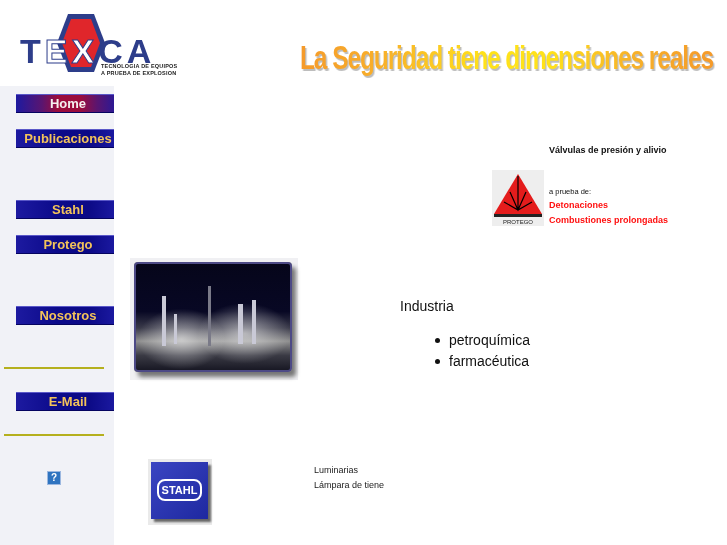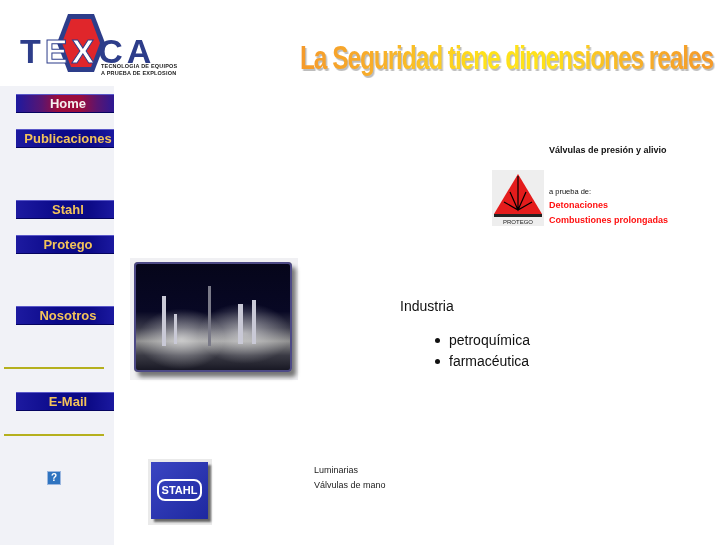--- a/index.html
+++ b/index.html
@@ -124,15 +124,15 @@
     <li>farmacéutica</li>
   </ul>
 
   <div class="stahl-logo">
     <div class="box">
       <div class="oct">STAHL</div>
     </div>
   </div>
   <ul class="stahl-list">
     <li>Luminarias</li>
-    <li>Válvulas de mano</li>
+    <li>Lámpara de tiene</li>
   </ul>
 </div>
 
 </body></html>

